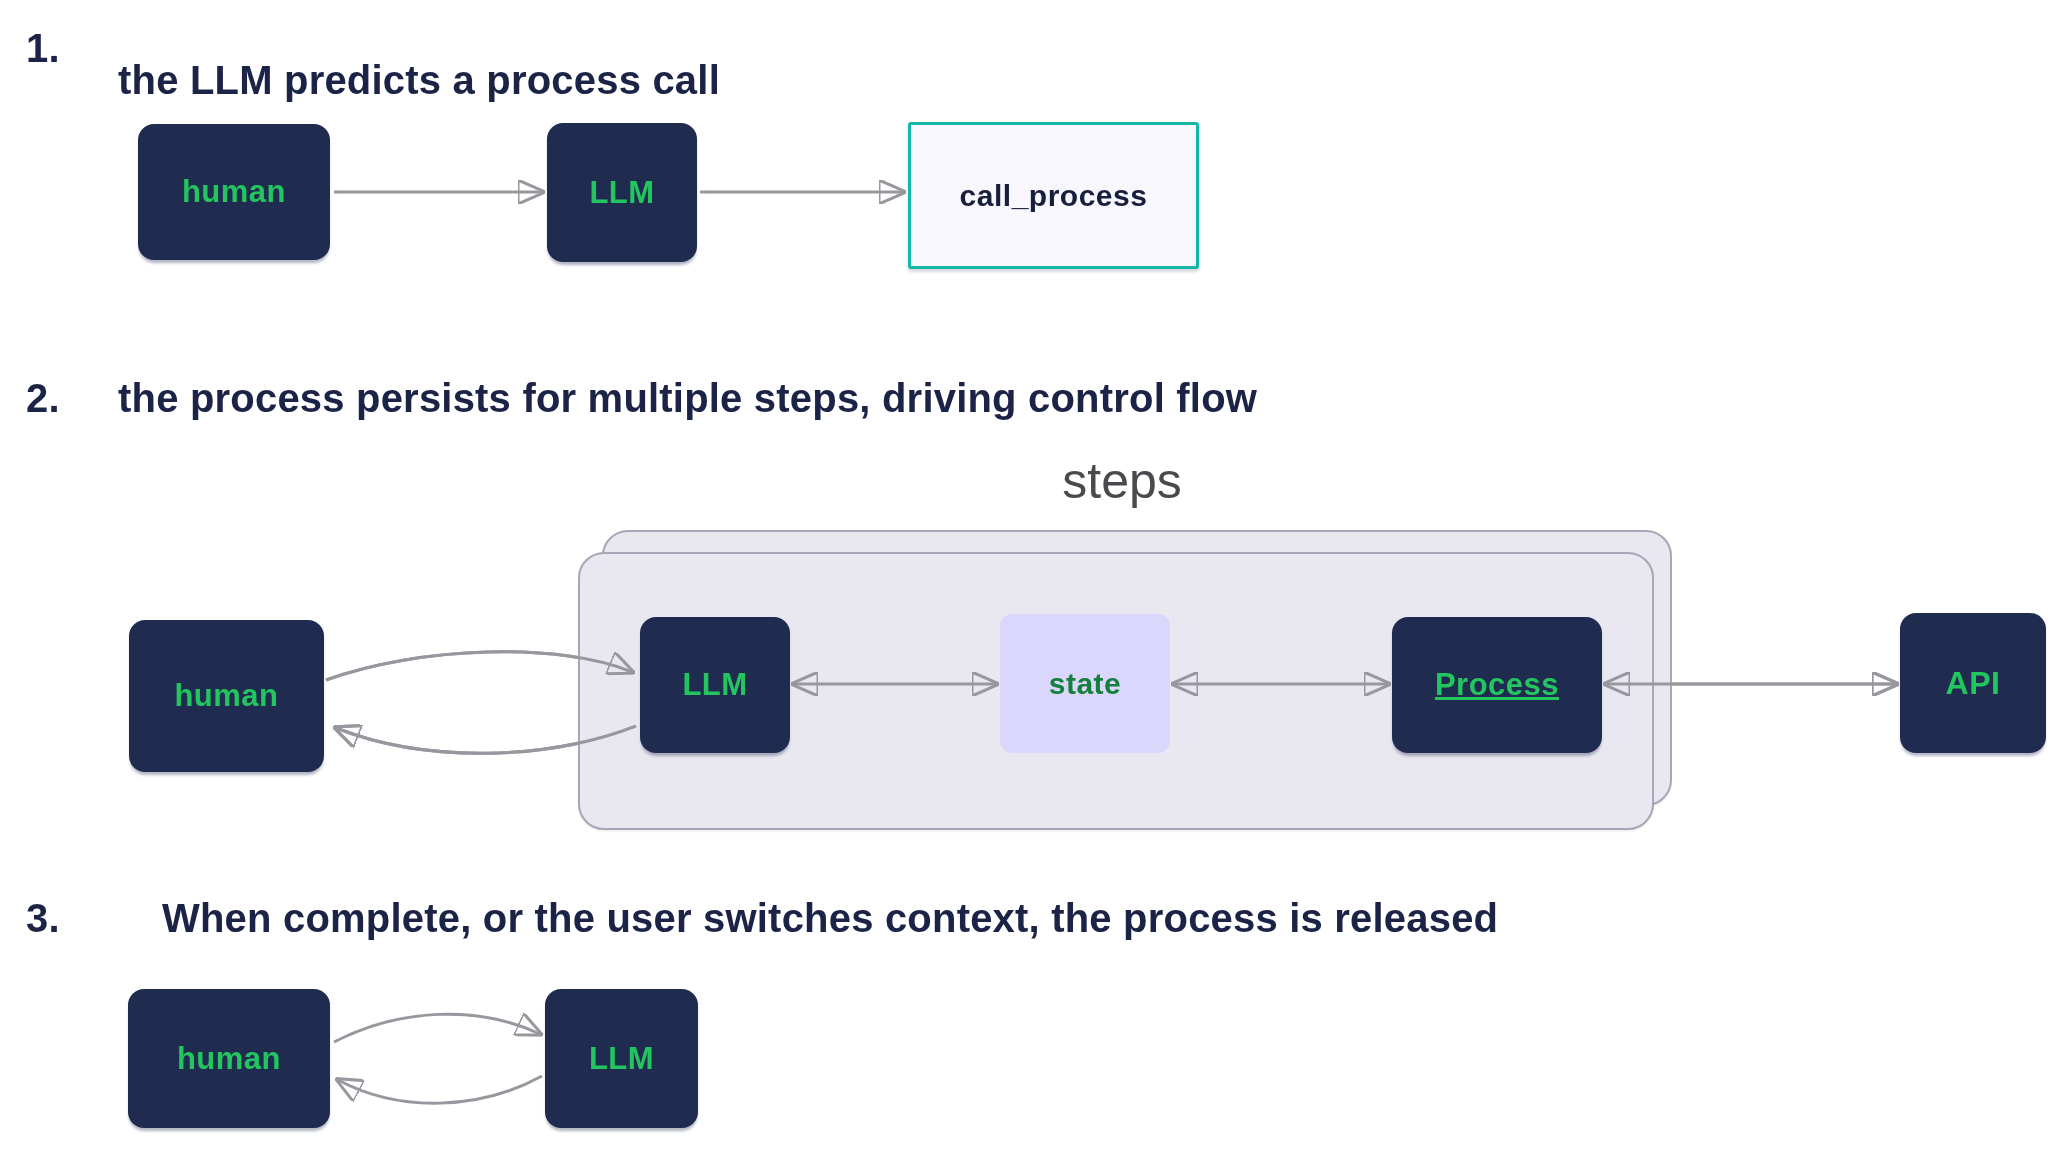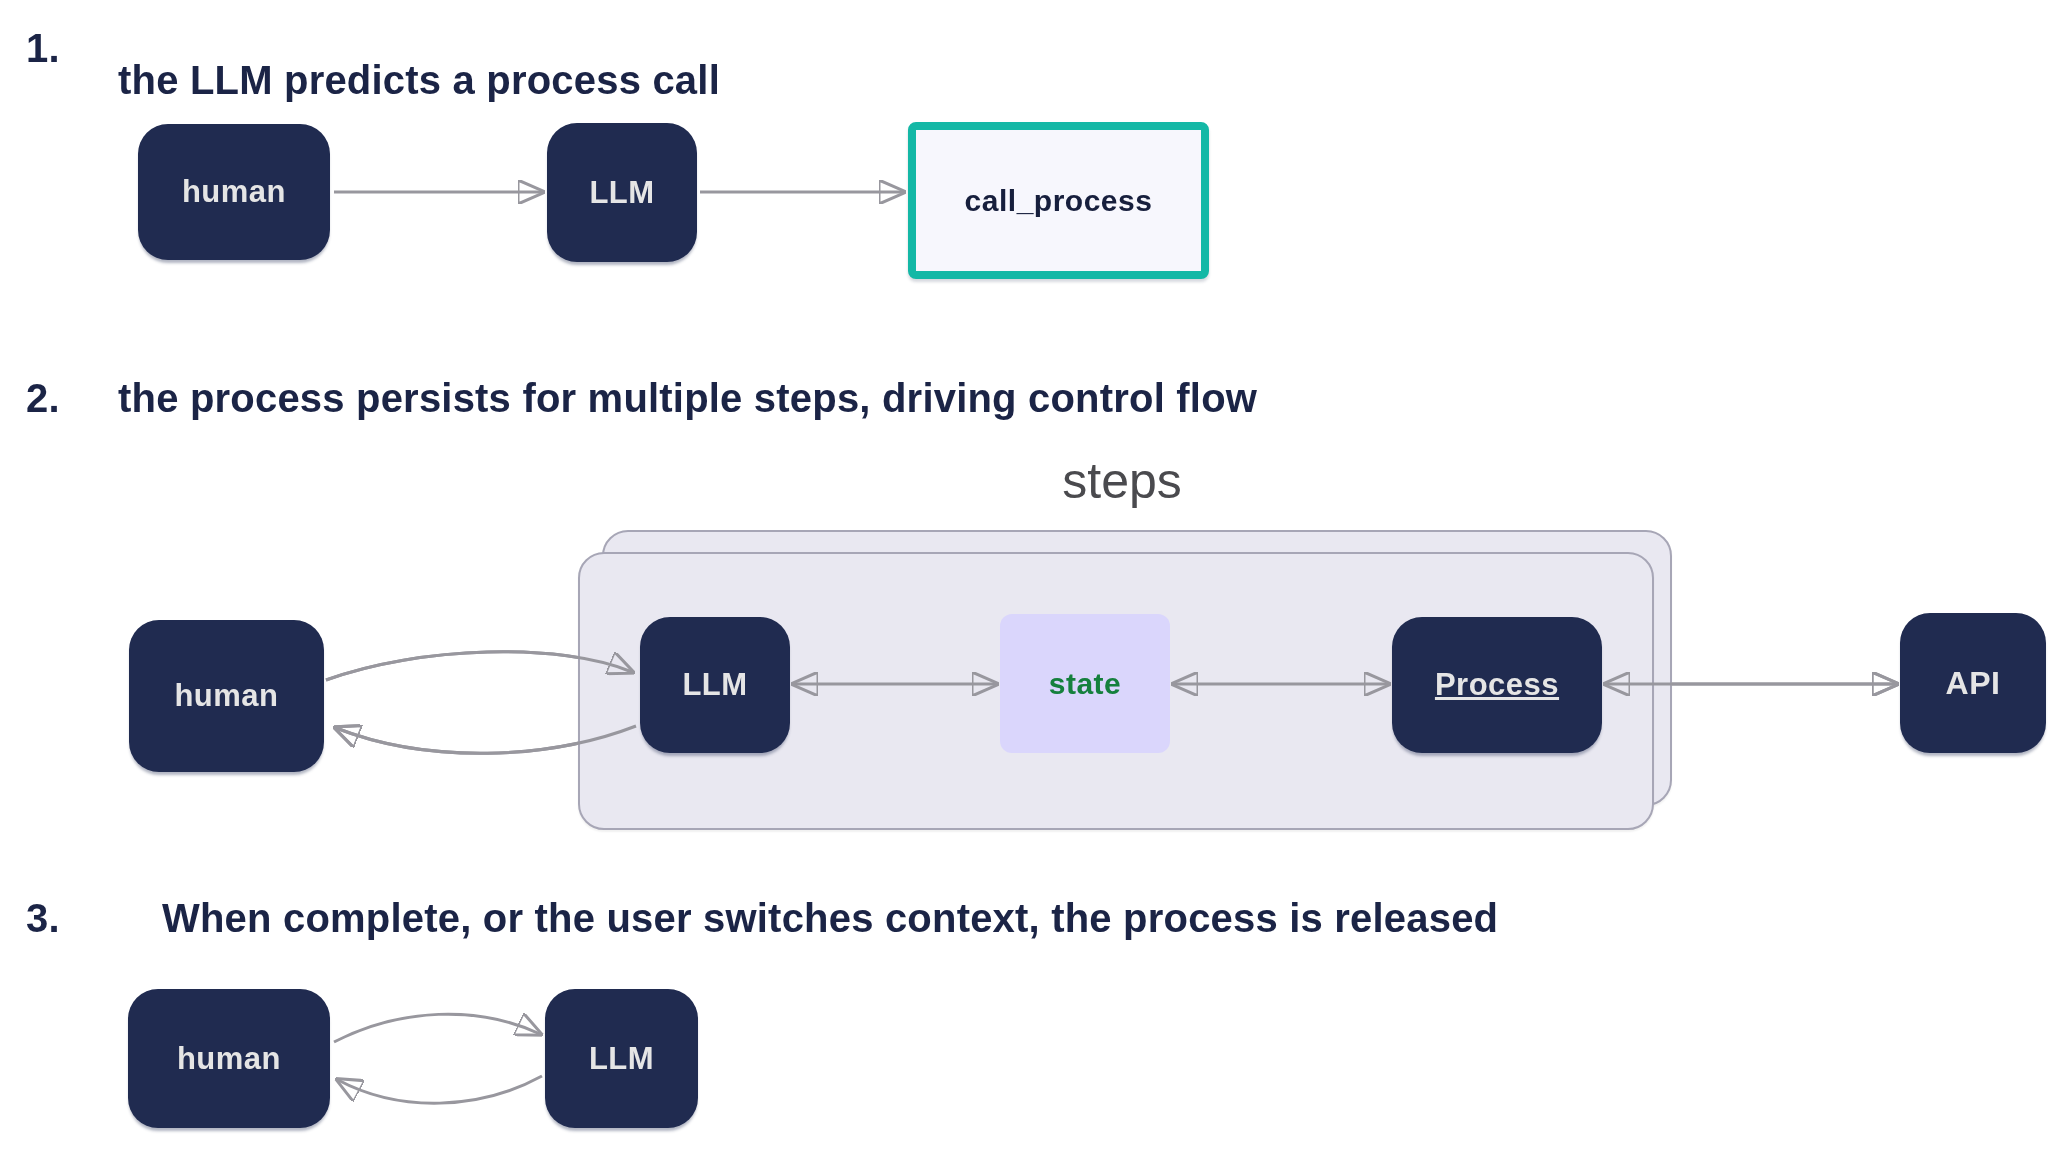--- a/index.html
+++ b/index.html
@@ -15,32 +15,32 @@
     font-weight:700;
     font-size:40px;
     letter-spacing:0.2px;
     color:#1b2446;
     white-space:nowrap;
   }
   .node{
     position:absolute;
     display:flex;align-items:center;justify-content:center;
     background:#202b50;
-    color:#e5e5e5;
+    color:#22c55e;
     font-weight:700;
     font-size:31px;
     letter-spacing:0.5px;
-    border-radius:30px;
+    border-radius:16px;
     box-shadow:0 4px 3px -1px rgba(32,43,80,0.35);
   }
   .node.call{
     background:#f7f7fd;
     color:#171f3d;
-    border:8px solid #14b8a6;
-    border-radius:8px;
+    border:3px solid #14b8a6;
+    border-radius:3px;
     font-size:30px;
     box-shadow:0 3px 3px rgba(32,43,80,0.18);
   }
   .node.state{
     background:#dad6fc;
     color:#15803d;
     border-radius:12px;
     font-size:30px;
     box-shadow:none;
   }

